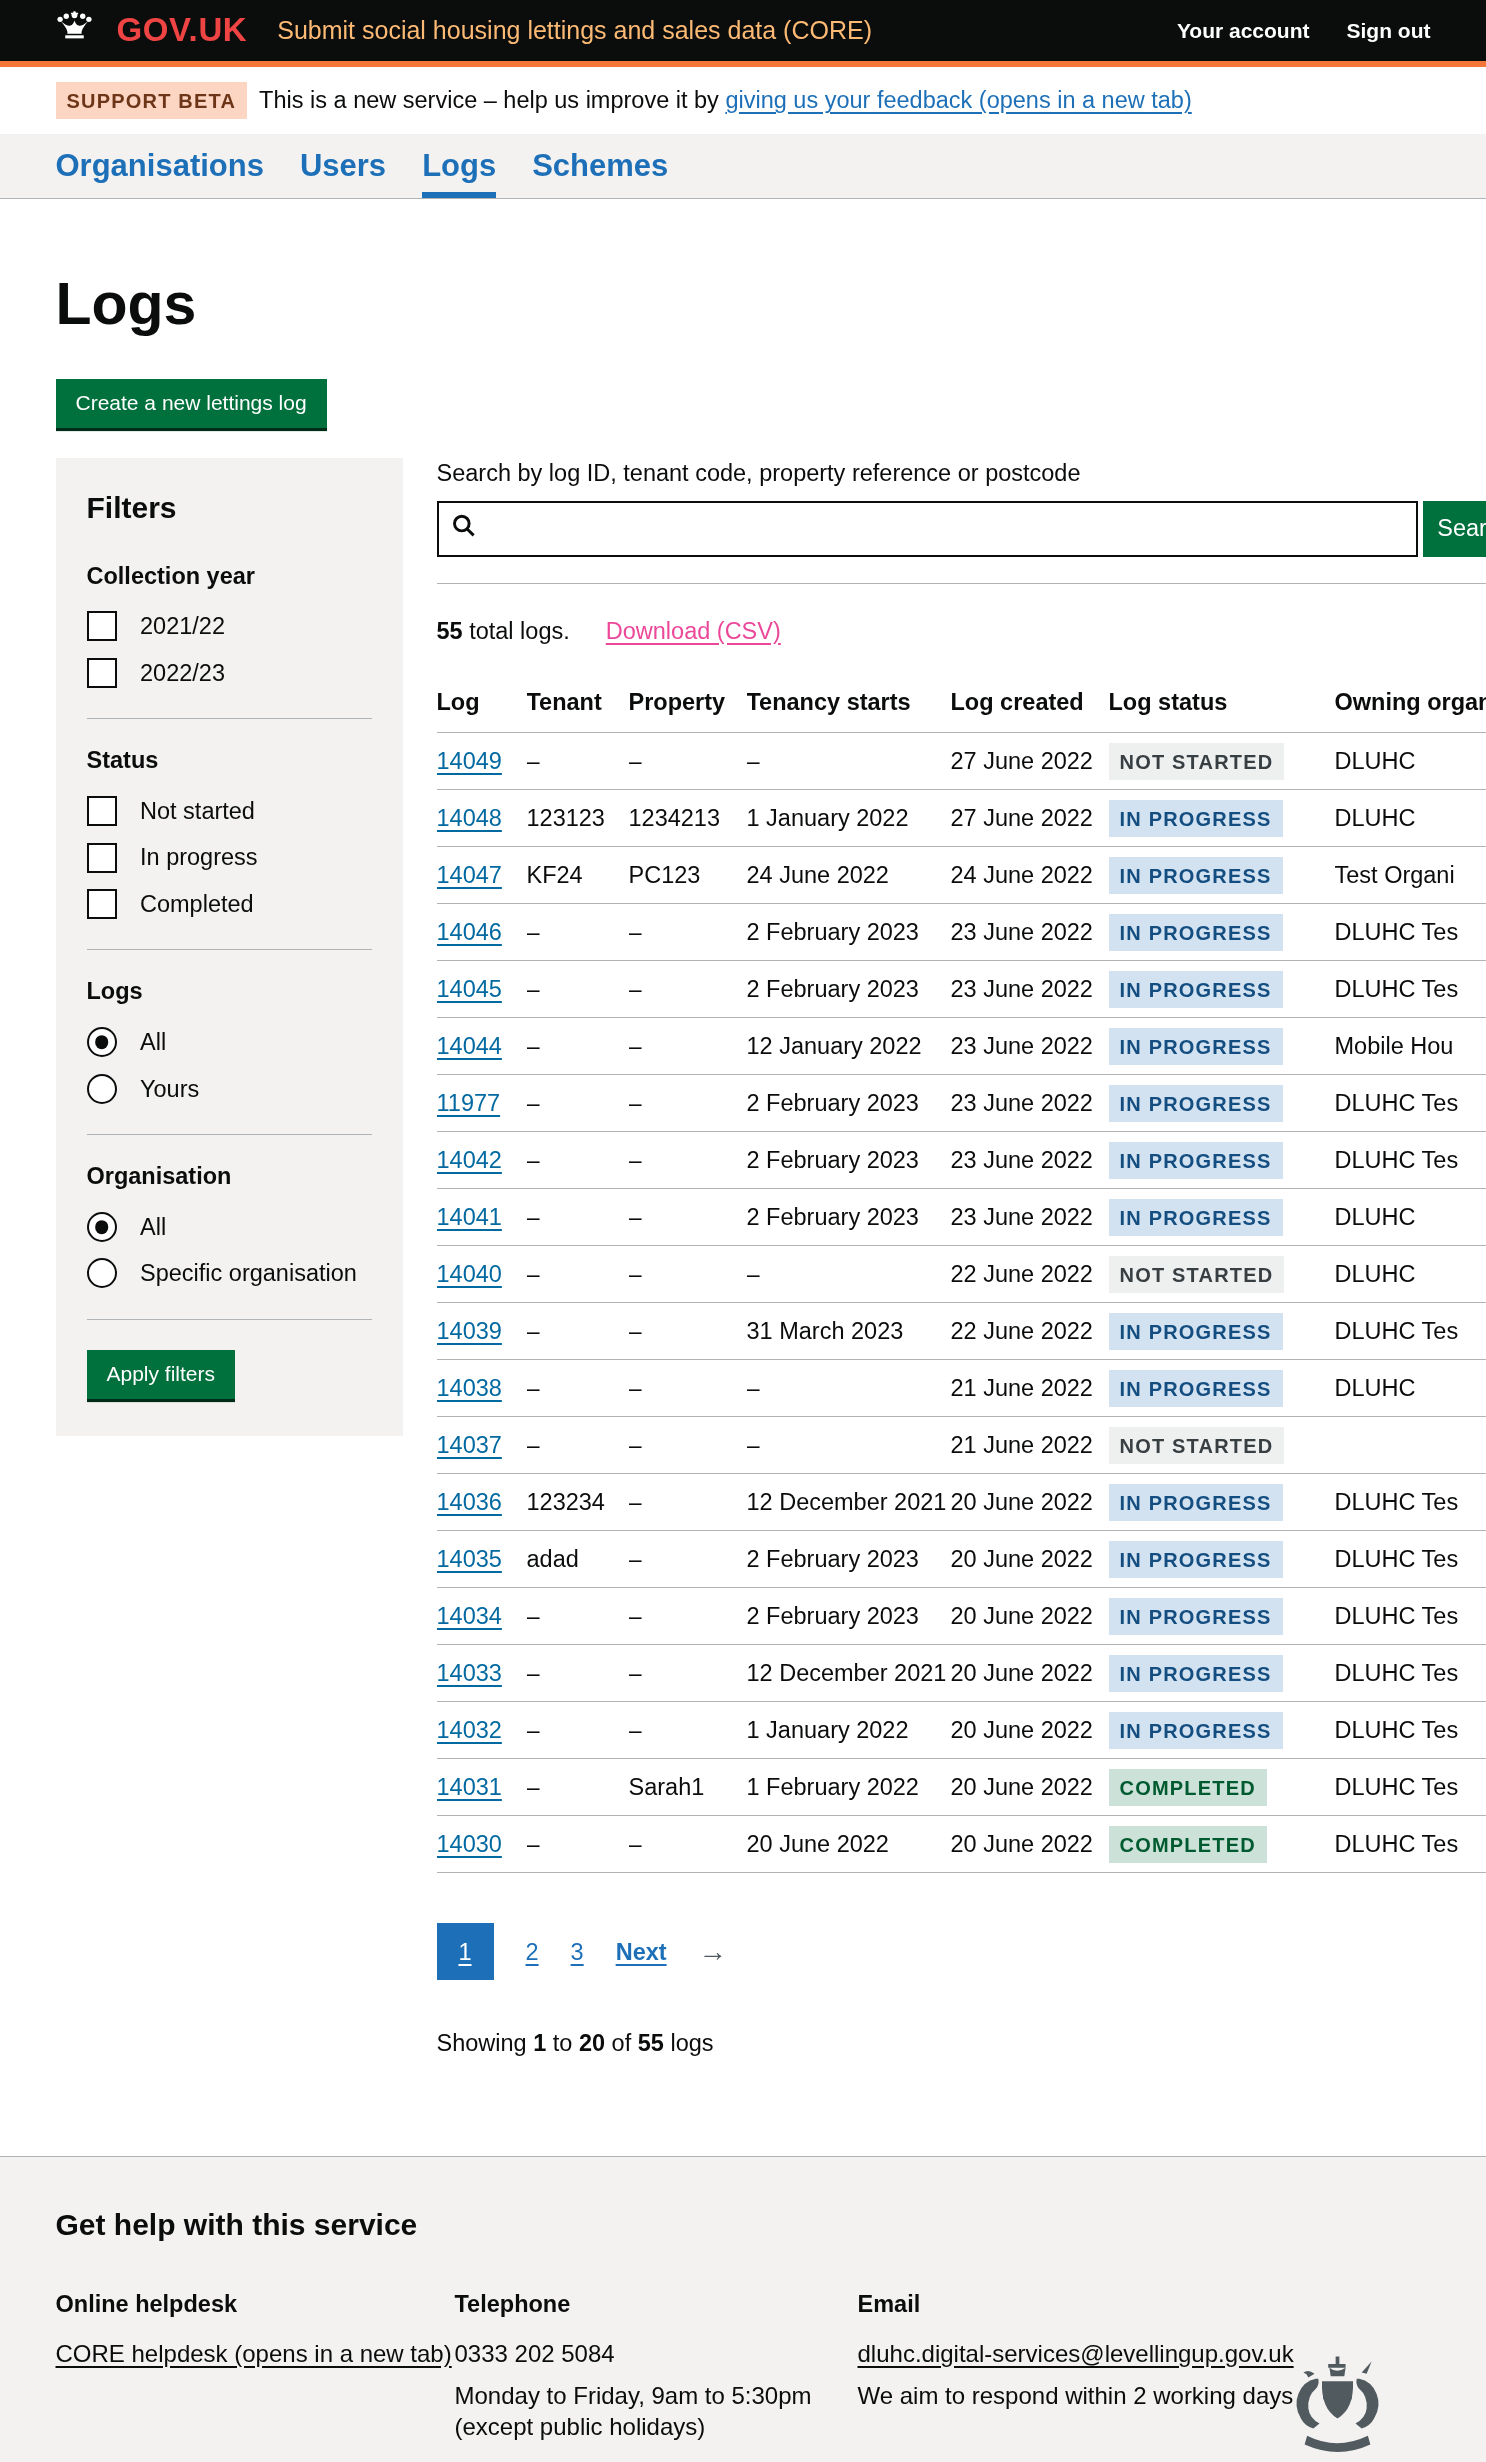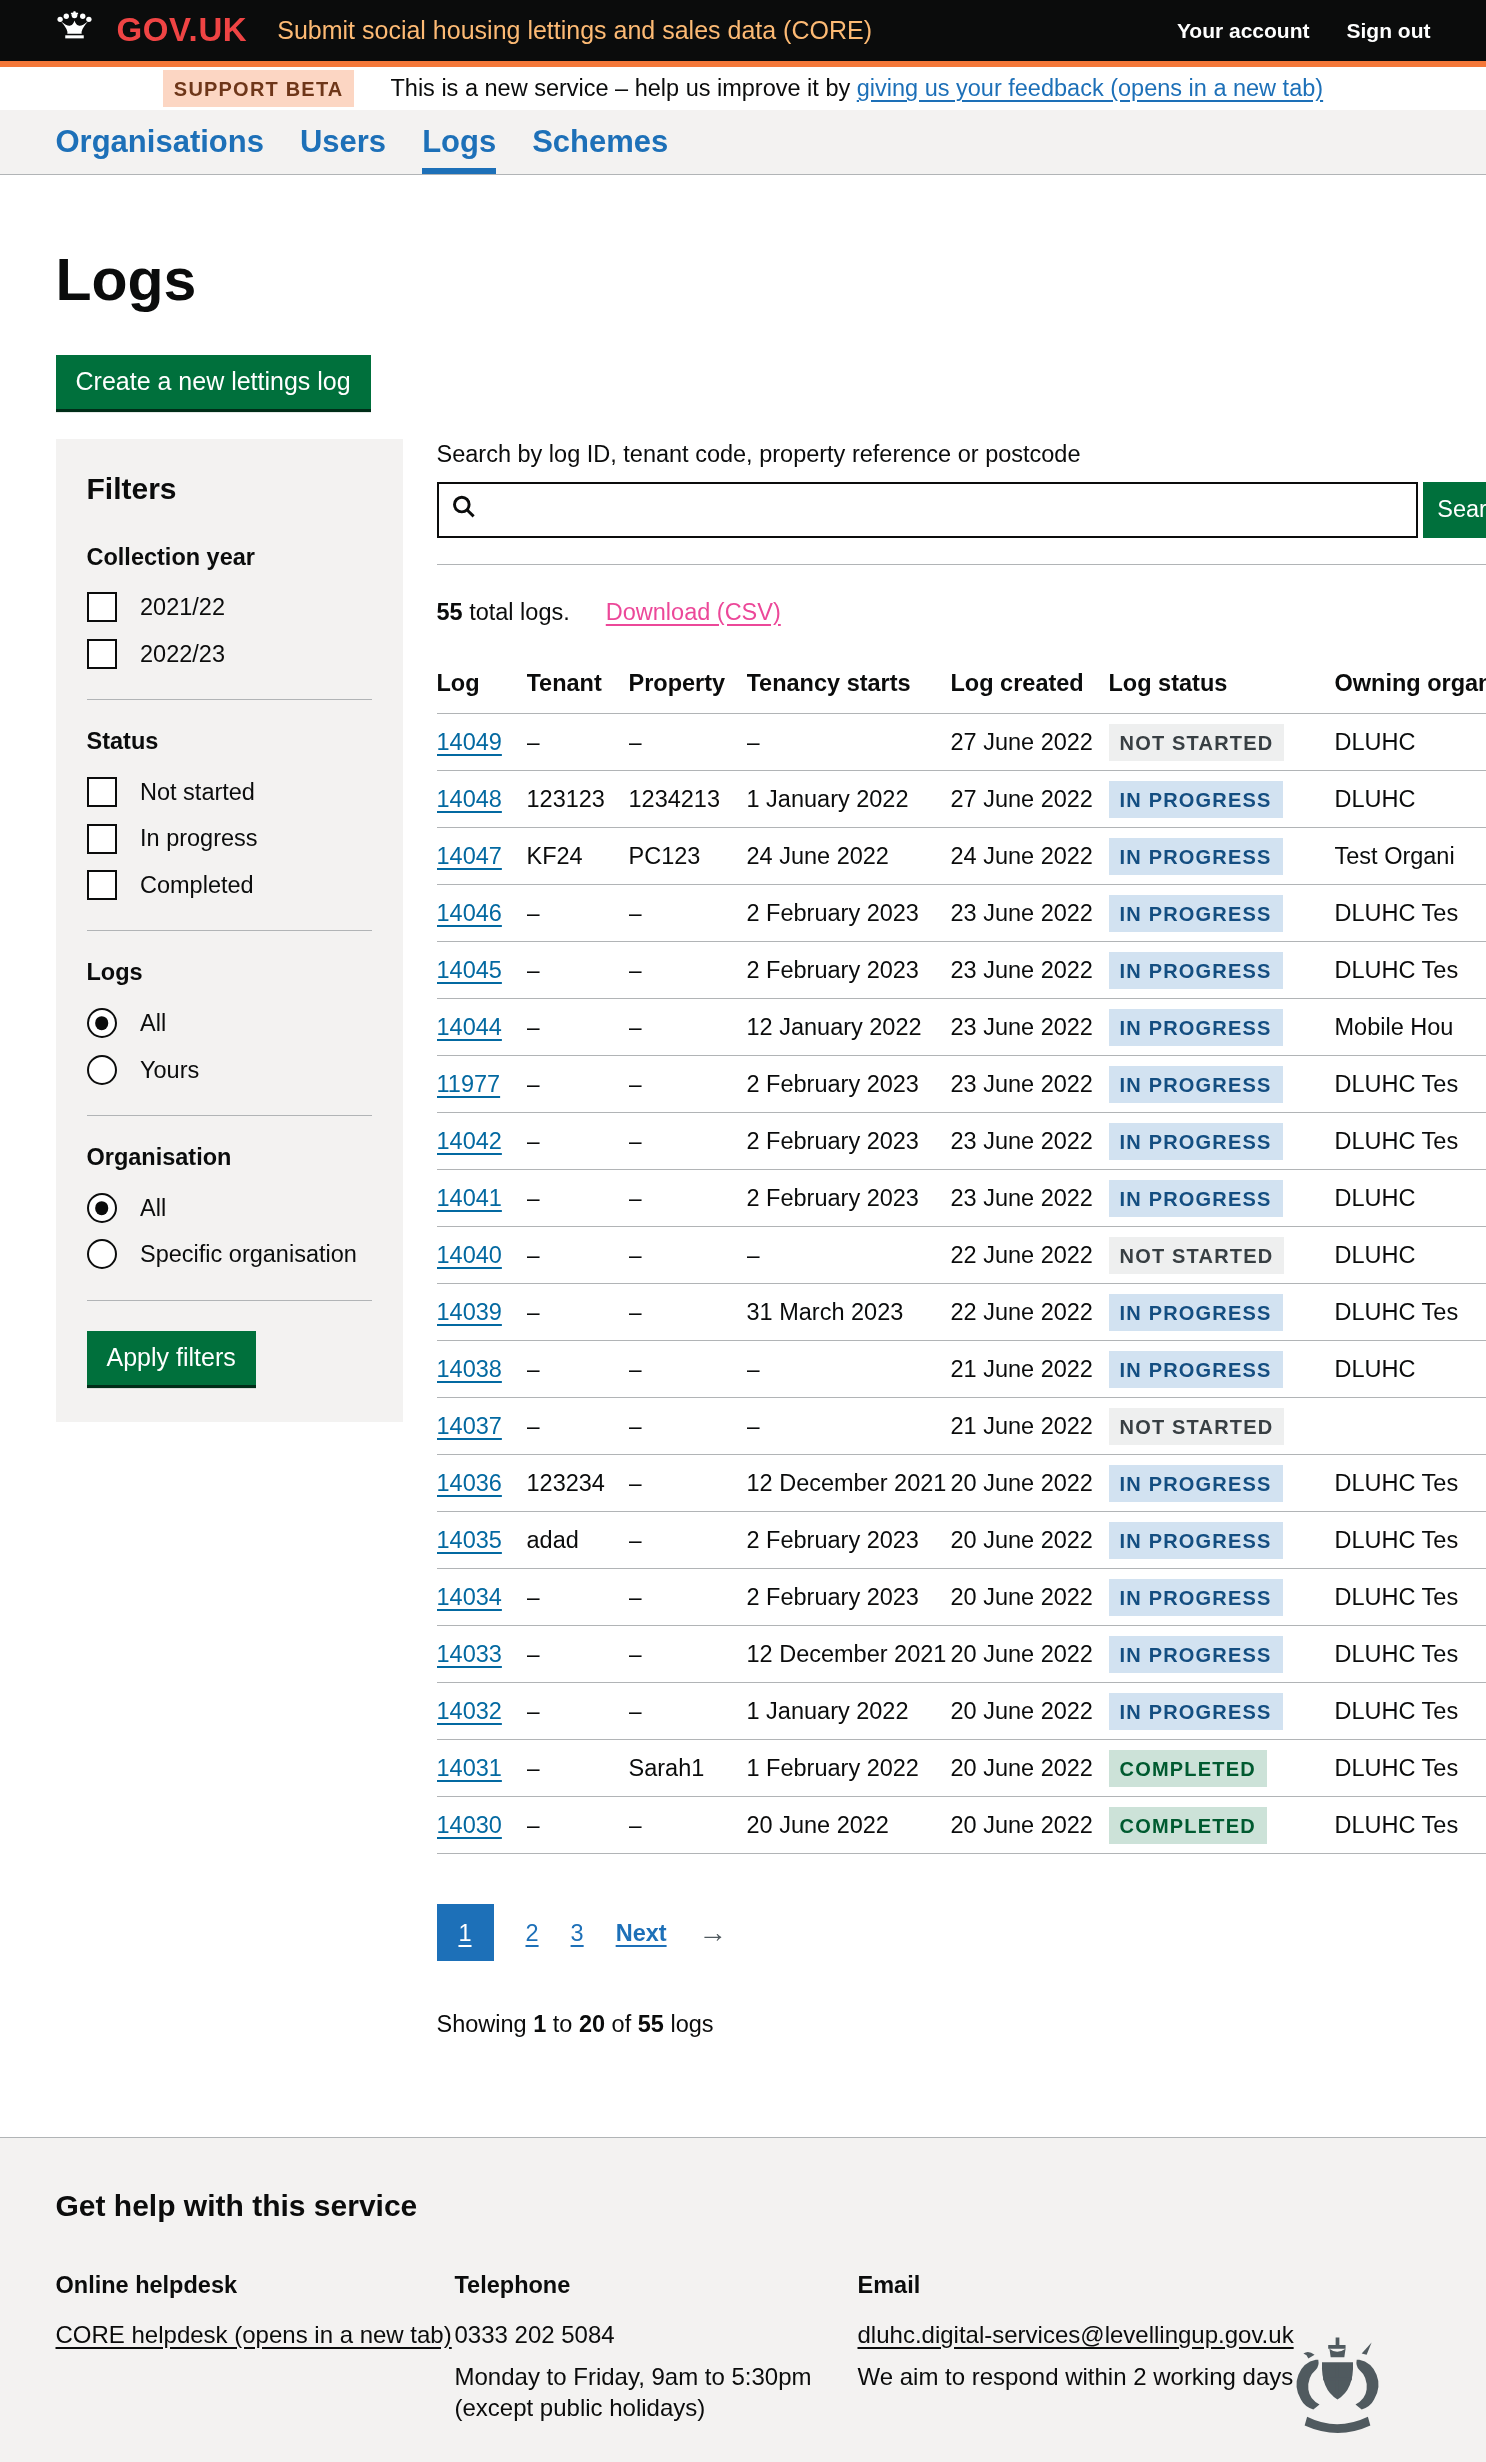--- a/index.html
+++ b/index.html
@@ -20,37 +20,37 @@
   .govuk-header { background:#0b0c0c; border-bottom:6.2px solid #f47738; }
   .header-inner { display:flex; align-items:center; height:61px; }
   .logo { display:flex; gap:24px; color:#ef4444; text-decoration:none; }
   .logo-text { font-weight:700; font-size:33px; letter-spacing:0.6px; }
   .service-name { color:#fdba74; font-size:25px; margin-left:30px; text-decoration:none; flex:1; }
   .header-links { display:flex; gap:37px; }
   .header-links a { color:#fff; font-weight:700; font-size:21px; text-decoration:none; }
 
   
   .phase-banner { background:#fff; }
-  .phase-inner { display:flex; align-items:center; gap:36px; padding:3px 0;justify-content:center; }
+  .phase-inner { display:flex; align-items:center; gap:12px; padding:15px 0; }
   .phase-tag { background:#fcd6c3; color:#6e3619; font-weight:700; font-size:20px; letter-spacing:1.2px; padding:6.2px 11px 5px; white-space:nowrap; }
   .phase-text { font-size:23.5px; }
   .phase-text a { color:#1d70b8; }
 
   
   .primary-nav { background:#f3f2f1; border-bottom:1.9px solid #b1b4b6; }
   .nav-inner { display:flex; gap:36px; height:64px; align-items:center; }
   .nav-link { color:#1d70b8; font-weight:700; font-size:31px; text-decoration:none; position:relative; height:100%; display:flex; align-items:center; }
   .nav-link.active::after { content:""; position:absolute; left:0; right:0; bottom:0; height:6.2px; background:#1d70b8; }
 
   
   .main { padding-top:67px; padding-bottom:73px; }
   h1.page-title { font-size:59px; font-weight:700; margin:0; }
   .btn-green {
     display:inline-block; background:#00703c; color:#fff; border:none; cursor:pointer;
-    font-family:inherit; font-size:25px; padding:12.4px 20px; box-shadow:0 3.1px 0 #002d18; text-align:center;
+    font-family:inherit; font-size:21px; padding:12.4px 20px; box-shadow:0 3.1px 0 #002d18; text-align:center;
   }
   .create-btn { margin-top:36px; }
 
   .content-grid { display:grid; grid-template-columns:347px 1fr; column-gap:34px; margin-top:30px; align-items:start; }
 
   
   .filters-panel { background:#f3f2f1; padding:30px 31px 37px; }
   .filters-title { font-size:30px; font-weight:700; margin:0 0 34px; }
   .filter-group { border-bottom:1.2px solid #b1b4b6; padding-bottom:30px; margin-bottom:26px; }
   .filter-group:last-of-type { margin-bottom:30px; }

